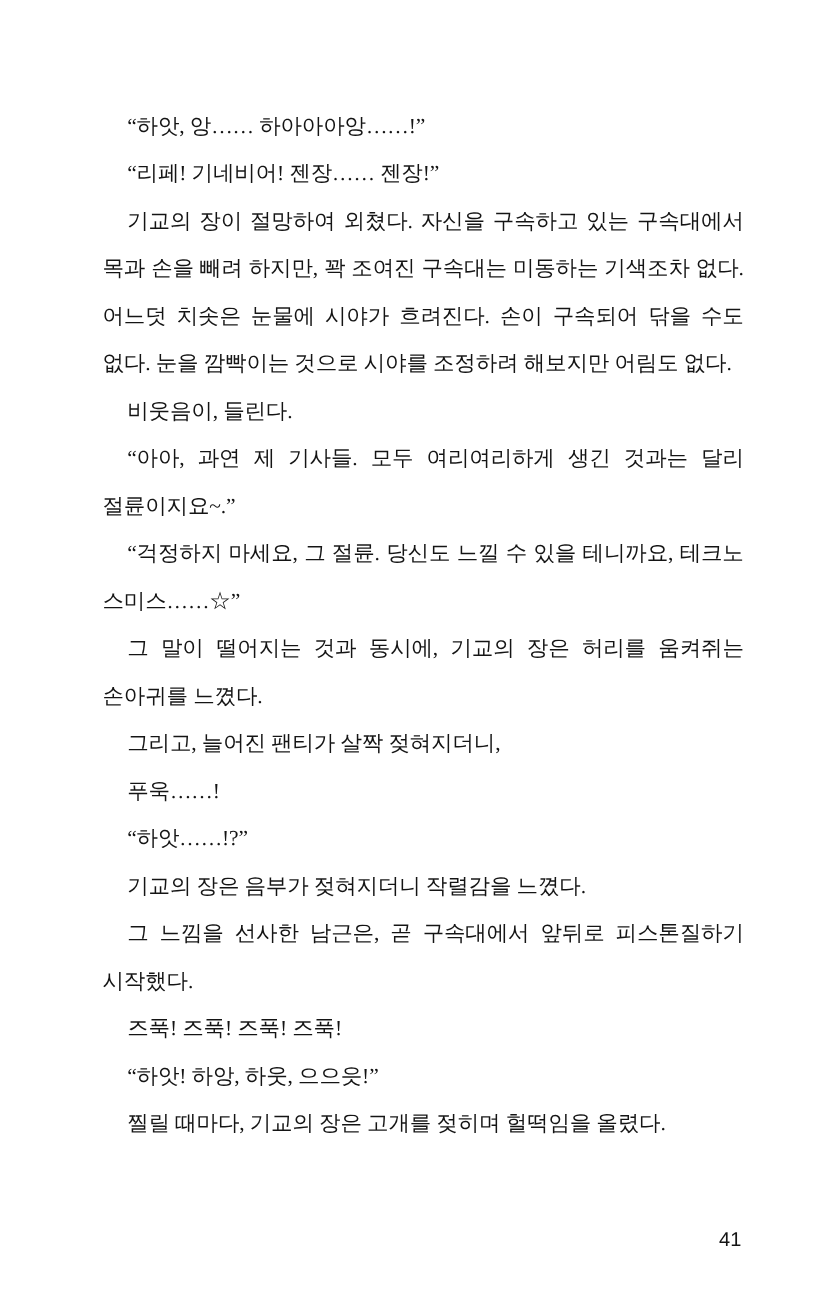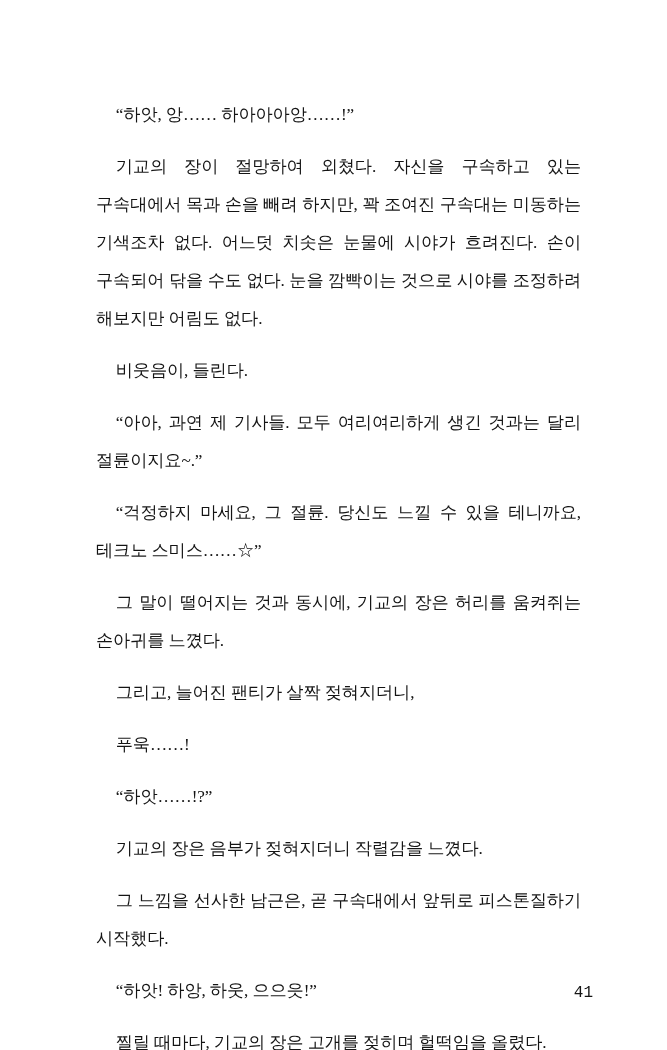--- a/index.html
+++ b/index.html
@@ -27,50 +27,52 @@
   }
   .body-text {
     font-size: 17.2px;
     line-height: 38px;
     text-align: justify;
     text-justify: inter-character;
     letter-spacing: -0.1px;
     color: #141414;
   }
   .para {
-    margin: 14px;
+    margin: 0;
     text-indent: 1.15em;
     text-align: justify;
     word-break: keep-all;
   }
   .para.quote {
     text-indent: 1.15em;
   }
   .page-number {
     position: absolute;
     right: 74px;
     bottom: 48px;
     font-size: 16px;
     color: #141414;
-    font-family: Liberation Mono, monospace;
+    font-family: Liberation Sans, sans-serif;
   }
 </style>
 </head>
 <body>
 
 <div class="page">
   <div class="body-text">
     <p class="para quote">“하앗, 앙…… 하아아아앙……!”</p>
+    <p class="para quote">“리페! 기네비어! 젠장…… 젠장!”</p>
     <p class="para">기교의 장이 절망하여 외쳤다. 자신을 구속하고 있는 구속대에서 목과 손을 빼려 하지만, 꽉 조여진 구속대는 미동하는 기색조차 없다. 어느덧 치솟은 눈물에 시야가 흐려진다. 손이 구속되어 닦을 수도 없다. 눈을 깜빡이는 것으로 시야를 조정하려 해보지만 어림도 없다.</p>
     <p class="para">비웃음이, 들린다.</p>
     <p class="para quote">“아아, 과연 제 기사들. 모두 여리여리하게 생긴 것과는 달리 절륜이지요~.”</p>
     <p class="para quote">“걱정하지 마세요, 그 절륜. 당신도 느낄 수 있을 테니까요, 테크노 스미스……☆”</p>
     <p class="para">그 말이 떨어지는 것과 동시에, 기교의 장은 허리를 움켜쥐는 손아귀를 느꼈다.</p>
     <p class="para">그리고, 늘어진 팬티가 살짝 젖혀지더니,</p>
     <p class="para">푸욱……!</p>
     <p class="para quote">“하앗……!?”</p>
     <p class="para">기교의 장은 음부가 젖혀지더니 작렬감을 느꼈다.</p>
     <p class="para">그 느낌을 선사한 남근은, 곧 구속대에서 앞뒤로 피스톤질하기 시작했다.</p>
+    <p class="para">즈푹! 즈푹! 즈푹! 즈푹!</p>
     <p class="para quote">“하앗! 하앙, 하웃, 으으읏!”</p>
     <p class="para">찔릴 때마다, 기교의 장은 고개를 젖히며 헐떡임을 올렸다.</p>
   </div>
   <div class="page-number">41</div>
 </div>
 
 </body></html>

